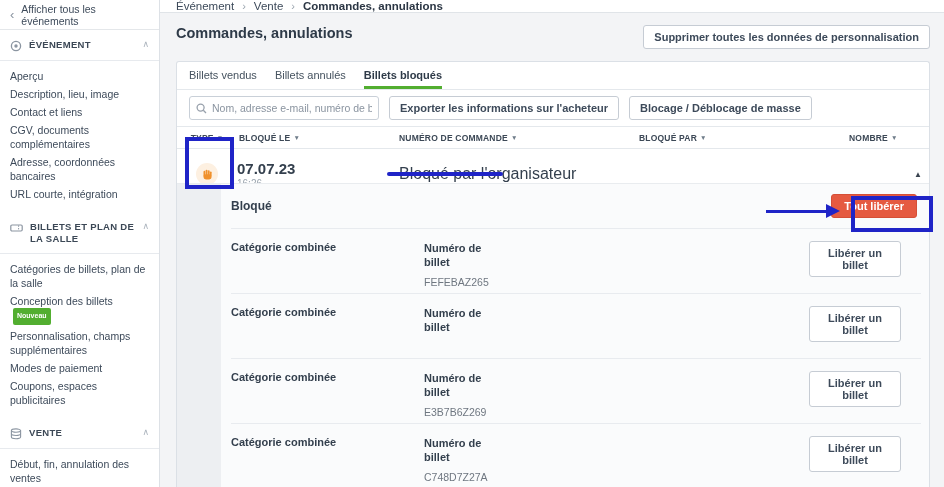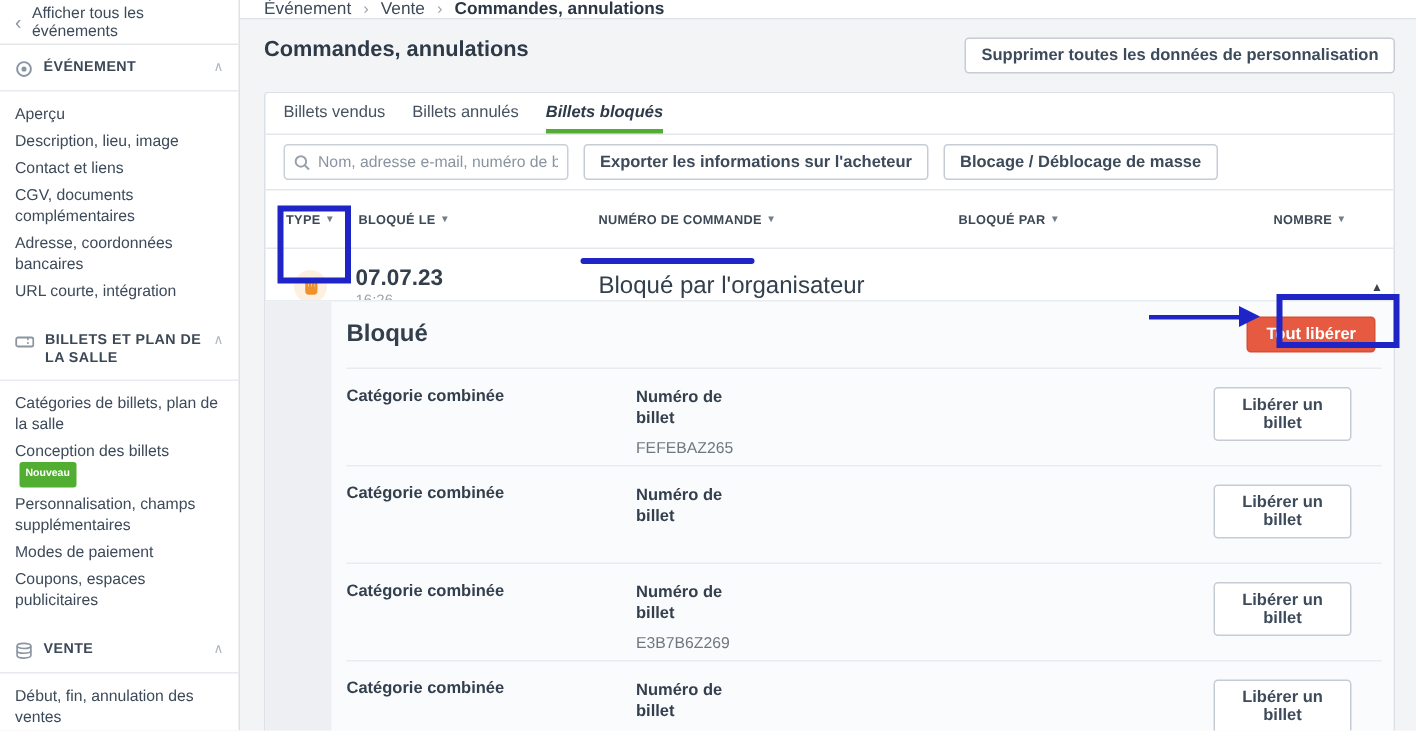--- a/index.html
+++ b/index.html
@@ -29,46 +29,46 @@
 
   .content { flex:1; padding:12px 14px 0 16px; display:flex; flex-direction:column; }
   .page-head { display:flex; align-items:flex-start; justify-content:space-between; }
   .page-title { font-size:14.5px; font-weight:bold; color:#2e3a48; }
   .btn { background:#fff; border:1px solid #c6ccd4; border-radius:3px; font-size:11px; font-weight:bold; color:#3d4a5a; padding:5px 10px; cursor:pointer; font-family:"Liberation Sans", sans-serif; }
 
   .panel { margin-top:12px; background:#fff; border:1px solid #dbe0e6; border-bottom:0; border-radius:3px 3px 0 0; flex:1; display:flex; flex-direction:column; overflow:hidden; }
 
   .tabs { display:flex; gap:18px; padding:0 12px; border-bottom:1px solid #e4e8ec; height:28px; }
   .tab { font-size:11px; color:#45525f; display:flex; align-items:center; border-bottom:3px solid transparent; padding-top:2px; cursor:pointer; }
-  .tab.active { font-weight:bold; color:#2e3a48; border-bottom-color:#52ae30;font-style:italic; }
+  .tab.active { font-weight:bold; color:#2e3a48; border-bottom-color:#52ae30; }
 
   .controls { display:flex; gap:10px; padding:6px 12px; align-items:center; height:36px; }
   .search-box { width:190px; height:24px; border:1px solid #c9d0d8; border-radius:3px; display:flex; align-items:center; padding:0 6px; gap:5px; background:#fff; }
   .search-box input { border:0; outline:0; flex:1; font-size:10.5px; color:#36414f; font-family:"Liberation Sans", sans-serif; min-width:0; background:transparent; }
   .search-box input::placeholder { color:#8a94a0; }
 
   .grid-row { display:grid; grid-template-columns:60px 160px 240px 210px 60px 1fr; align-items:center; }
-  .thead { height:40px; border-top:1px solid #e4e8ec; border-bottom:1px solid #e4e8ec; font-size:8.5px; font-weight:bold; text-transform:uppercase; letter-spacing:.2px; color:#3c4856; }
+  .thead { height:23px; border-top:1px solid #e4e8ec; border-bottom:1px solid #e4e8ec; font-size:8.5px; font-weight:bold; text-transform:uppercase; letter-spacing:.2px; color:#3c4856; }
   .th { padding-left:2px; display:flex; align-items:center; gap:3px; cursor:pointer; }
   .th.center { justify-content:center; padding-left:0; }
   .sort { color:#707d8a; font-size:6.5px; }
   .trow { height:34px; font-size:11px; color:#333f4d; }
   .cell-center { display:flex; justify-content:center; }
   .type-badge { width:22px; height:22px; border-radius:50%; background:#fdf0e1; display:flex; align-items:center; justify-content:center; }
   .dt b { display:block; font-size:15px; }
   .dt span { display:block; color:#9aa4ae; font-size:10px; margin-top:1px; }
   .order-cell { font-size:16px; padding-left:2px; }
   .count-cell { padding-left:8px;margin-top:38px; }
   .collapse { display:flex; justify-content:center; font-size:8px; color:#39434f; cursor:pointer; }
 
   .expanded { flex:1; display:flex; background:#fafbfc; border-top:1px solid #e9ecef; overflow:hidden; }
   .gutter { width:44px; min-width:44px; background:#edeff2; }
   .exp-content { flex:1; padding:0 8px 0 10px; display:flex; flex-direction:column; }
   .status-row { height:45px; display:flex; align-items:center; border-bottom:1px solid #e8ebef; }
-  .status-lbl { font-size:16px; font-weight:bold; color:#333f4d; }
+  .status-lbl { font-size:12px; font-weight:bold; color:#333f4d; }
   .btn-danger { margin-left:auto; margin-right:4px; background:#e55a41; border:1px solid #d54f37; color:#fff; font-size:11px; font-weight:bold; border-radius:3px; padding:5px 12px; cursor:pointer; font-family:"Liberation Sans", sans-serif; }
   .detail-row { display:grid; grid-template-columns:193px 1fr 112px; padding:12px 0 0; border-bottom:1px solid #e8ebef; height:65px; }
   .detail-row:last-child { border-bottom:0; }
   .cat { font-size:11px; font-weight:bold; color:#333f4d; }
   .field-lbl { font-size:11px; font-weight:bold; color:#333f4d; width:72px; line-height:14px; }
   .code { font-size:10.5px; color:#6f7781; margin-top:7px; }
   .btn-release { justify-self:end; align-self:start; margin-right:20px; }
 
   
   .ann { position:absolute; z-index:20; pointer-events:none; }

